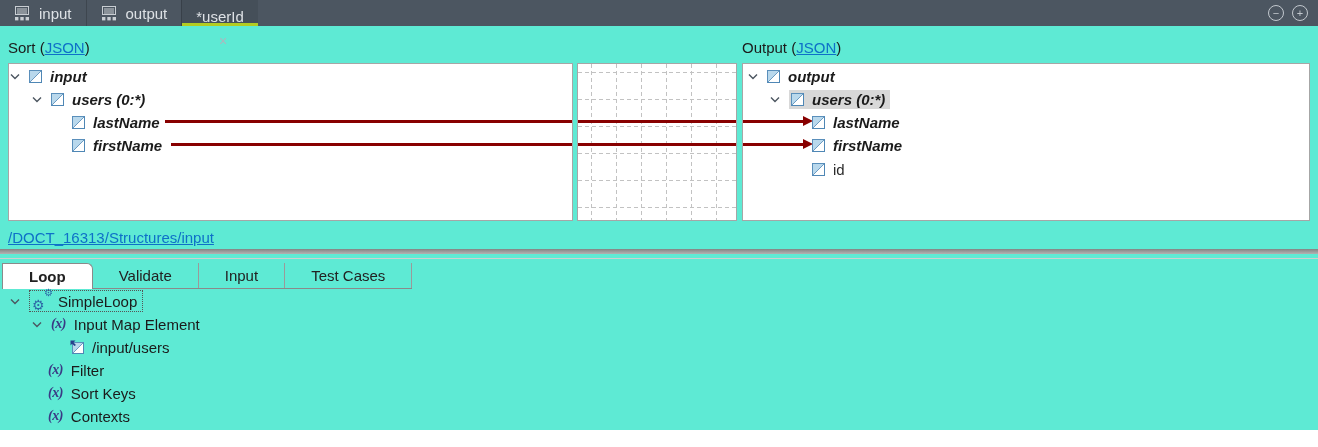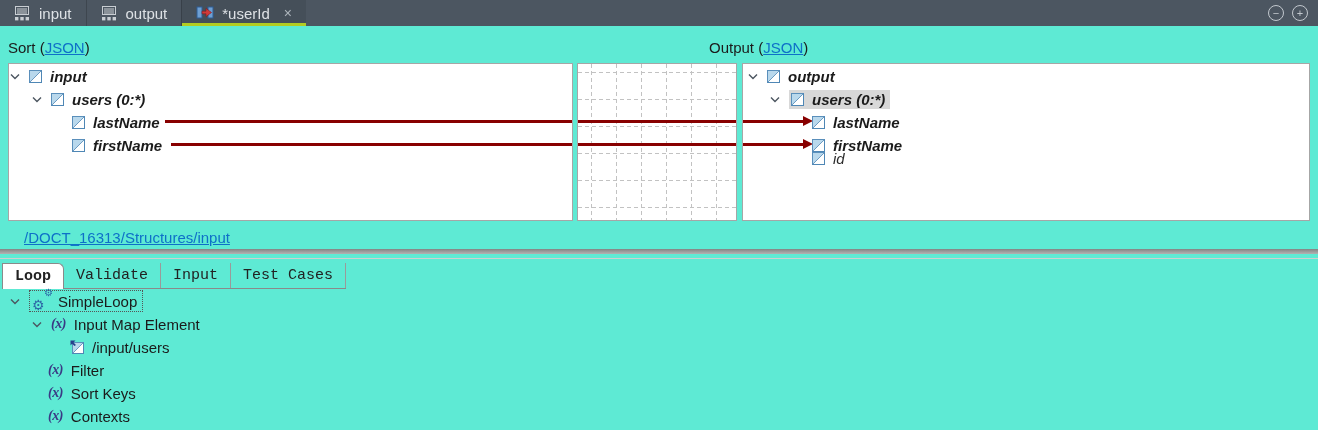--- a/index.html
+++ b/index.html
@@ -2,21 +2,21 @@
 <html><head>
 <meta charset="utf-8">
 <style>
   html,body{margin:0;padding:0;background:#fff;}
   #app{position:relative;width:1318px;height:430px;font-family:"Liberation Sans",sans-serif;overflow:hidden;background:#5eead4;color:#1b1b1b;}
 
   
   .tabbar{position:absolute;left:0;top:0;width:1318px;height:26px;background:#4c5661;display:flex;align-items:stretch;}
   .ttab{position:relative;display:flex;align-items:center;gap:8px;padding:0 14px;color:#dde1e5;font-size:15px;cursor:default;}
   .ttab + .ttab{border-left:1px solid rgba(0,0,0,0.18);}
-  .ttab.active{background:#454f59;}
+  .ttab.active{background:#454f59;flex-direction:column;}
   .ttab .underline{position:absolute;left:0;right:0;bottom:0;height:3px;background:#b3cc22;}
   .ttab .close{margin-left:6px;color:#aeb6bd;font-size:14px;}
   .winctl{margin-left:auto;display:flex;align-items:center;gap:8px;padding-right:10px;}
   .circle-btn{width:14px;height:14px;border:1.4px solid #c2c8ce;border-radius:50%;color:#c2c8ce;display:flex;align-items:center;justify-content:center;font-size:11px;line-height:1;}
 
   
   .hdr{position:absolute;top:39px;font-size:15px;color:#1b1b1b;}
   a.link{color:#0e70c8;text-decoration:underline;cursor:pointer;}
   .pathlink{position:absolute;top:229px;font-size:15px;}
 
@@ -30,21 +30,21 @@
   .hl{display:flex;align-items:center;gap:8px;background:#d8d8d8;padding:1px 5px 1px 2px;}
   .mapline{position:absolute;height:3px;background:#880000;}
   .arrowhead{position:absolute;width:0;height:0;border-top:5.5px solid transparent;border-bottom:5.5px solid transparent;border-left:10px solid #880000;}
 
   
   .splitter{position:absolute;left:0;top:249px;width:1318px;height:5px;background:linear-gradient(#848484,#b2b2b2);}
   .thinline{position:absolute;left:0;top:258px;width:1318px;height:1px;background:#cfcfcf;}
 
   
   .btabs{position:absolute;left:2px;top:263px;display:inline-flex;align-items:stretch;border-bottom:1px solid #8a8a8a;height:25px;font-size:15px;}
-  .btab{display:flex;align-items:center;padding:0 12px;color:#222;font-family:Liberation Mono, monospace;}
+  .btab{display:flex;align-items:center;padding:0 26px;color:#222;}
   .btab.active{border:1px solid #8a8a8a;border-bottom:none;border-top-right-radius:6px;background:#fff;margin-bottom:-1px;font-weight:bold;}
   .btab.sep{border-right:1px solid #9a9a9a;}
 
   
   .expr{font-family:"Liberation Serif",serif;font-style:italic;font-weight:bold;color:#3a3a85;font-size:14px;letter-spacing:-0.5px;}
   .dotted{display:flex;align-items:center;gap:7px;border:1px dotted #555;padding:1px 5px 1px 3px;}
   .gears{position:relative;width:18px;height:18px;color:#2d69a6;}
   .gears .g1{position:absolute;left:-1px;bottom:-3px;font-size:14px;}
   .gears .g2{position:absolute;right:-2px;top:-5px;font-size:10px;}
 </style>
@@ -90,21 +90,21 @@
     </div>
     <div class="winctl">
       <div class="circle-btn">−</div>
       <div class="circle-btn">+</div>
     </div>
   </div>
 
   <div class="hdr" style="left:8px;">
     <span>Sort (</span><a class="link">JSON</a><span>)</span>
   </div>
-  <div class="hdr" style="left:709px;text-align:right;">
+  <div class="hdr" style="left:742px;text-align:right;">
     <span>Output (</span><a class="link">JSON</a><span>)</span>
   </div>
 
   <div class="panel" style="left:8px;width:565px;"></div>
   <div class="panel" style="left:577px;width:160px;">
     <svg width="158" height="156">
       <g stroke="#c2c2c2" stroke-width="1" stroke-dasharray="4 3">
         <line x1="13.5" y1="0" x2="13.5" y2="156"></line>
           <line x1="38.5" y1="0" x2="38.5" y2="156"></line>
         <line x1="63.5" y1="0" x2="63.5" y2="156"></line>
@@ -203,29 +203,29 @@
       </svg>
     <span class="bi">lastName</span>
   </div>
   <div class="trow" style="left:812px;top:134px;">
     <svg width="13" height="13" viewBox="0 0 13 13">
         <rect x="0.5" y="0.5" width="12" height="12" fill="#fff" stroke="#4f87b5"></rect>
         <path d="M0.5,12.5 L12.5,0.5 L0.5,0.5 Z" fill="#b9d8ec" stroke="#4f87b5" stroke-width="0.8"></path>
       </svg>
     <span class="bi">firstName</span>
   </div>
-  <div class="trow" style="left:812px;top:147px;font-style:italic;">
+  <div class="trow" style="left:812px;top:158px;">
     <svg width="13" height="13" viewBox="0 0 13 13">
         <rect x="0.5" y="0.5" width="12" height="12" fill="#fff" stroke="#4f87b5"></rect>
         <path d="M0.5,12.5 L12.5,0.5 L0.5,0.5 Z" fill="#b9d8ec" stroke="#4f87b5" stroke-width="0.8"></path>
       </svg>
     <span style="color:#2b2b2b;">id</span>
   </div>
 
-  <a class="link pathlink" style="left:24px;">/DOCT_16313/Structures/input</a>
+  <a class="link pathlink" style="left:8px;">/DOCT_16313/Structures/input</a>
 
   <div class="splitter"></div>
   <div class="thinline"></div>
 
   <div class="btabs">
     <div class="btab active">Loop</div>
     <div class="btab sep">Validate</div>
     <div class="btab sep">Input</div>
     <div class="btab sep">Test Cases</div>
   </div>

